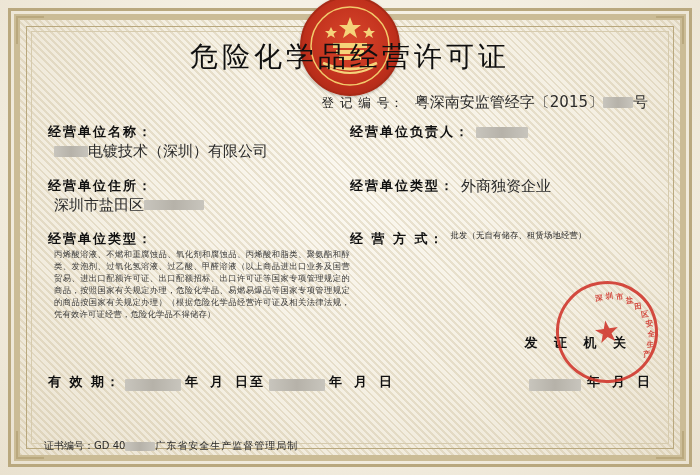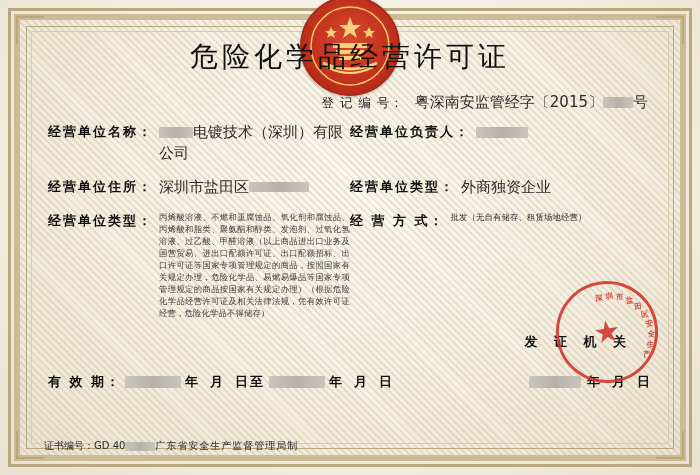--- a/index.html
+++ b/index.html
@@ -110,21 +110,21 @@
     padding:0 10px;
   }
   .row{
     display:flex;
     margin-bottom:14px;
   }
   .col{
     display:flex;
     align-items:flex-start;
   }
-  .col-left{width:50%;}
+  .col-left{width:50%;flex-direction:column;}
   .col-right{width:50%;}
   .lbl{
     flex:0 0 auto;
     font-size:13px;
     font-weight:bold;
     color:#111;
     letter-spacing:2px;
     white-space:nowrap;
     padding-top:1px;
   }
@@ -170,21 +170,21 @@
     font-size:7.5px;
     font-weight:bold;
     transform-origin:0 0;
     white-space:nowrap;
   }
 
   .validity{
     position:absolute;
     left:10px;right:10px;bottom:46px;
     display:flex;
-    align-items:center;
+    align-items:flex-end;
     font-size:13px;
     font-weight:bold;
     letter-spacing:2px;
     color:#111;
   }
   .validity .u{ display:inline-block; }
   .validity .gap{width:10px;}
 
   .bottom-line{
     position:absolute;

